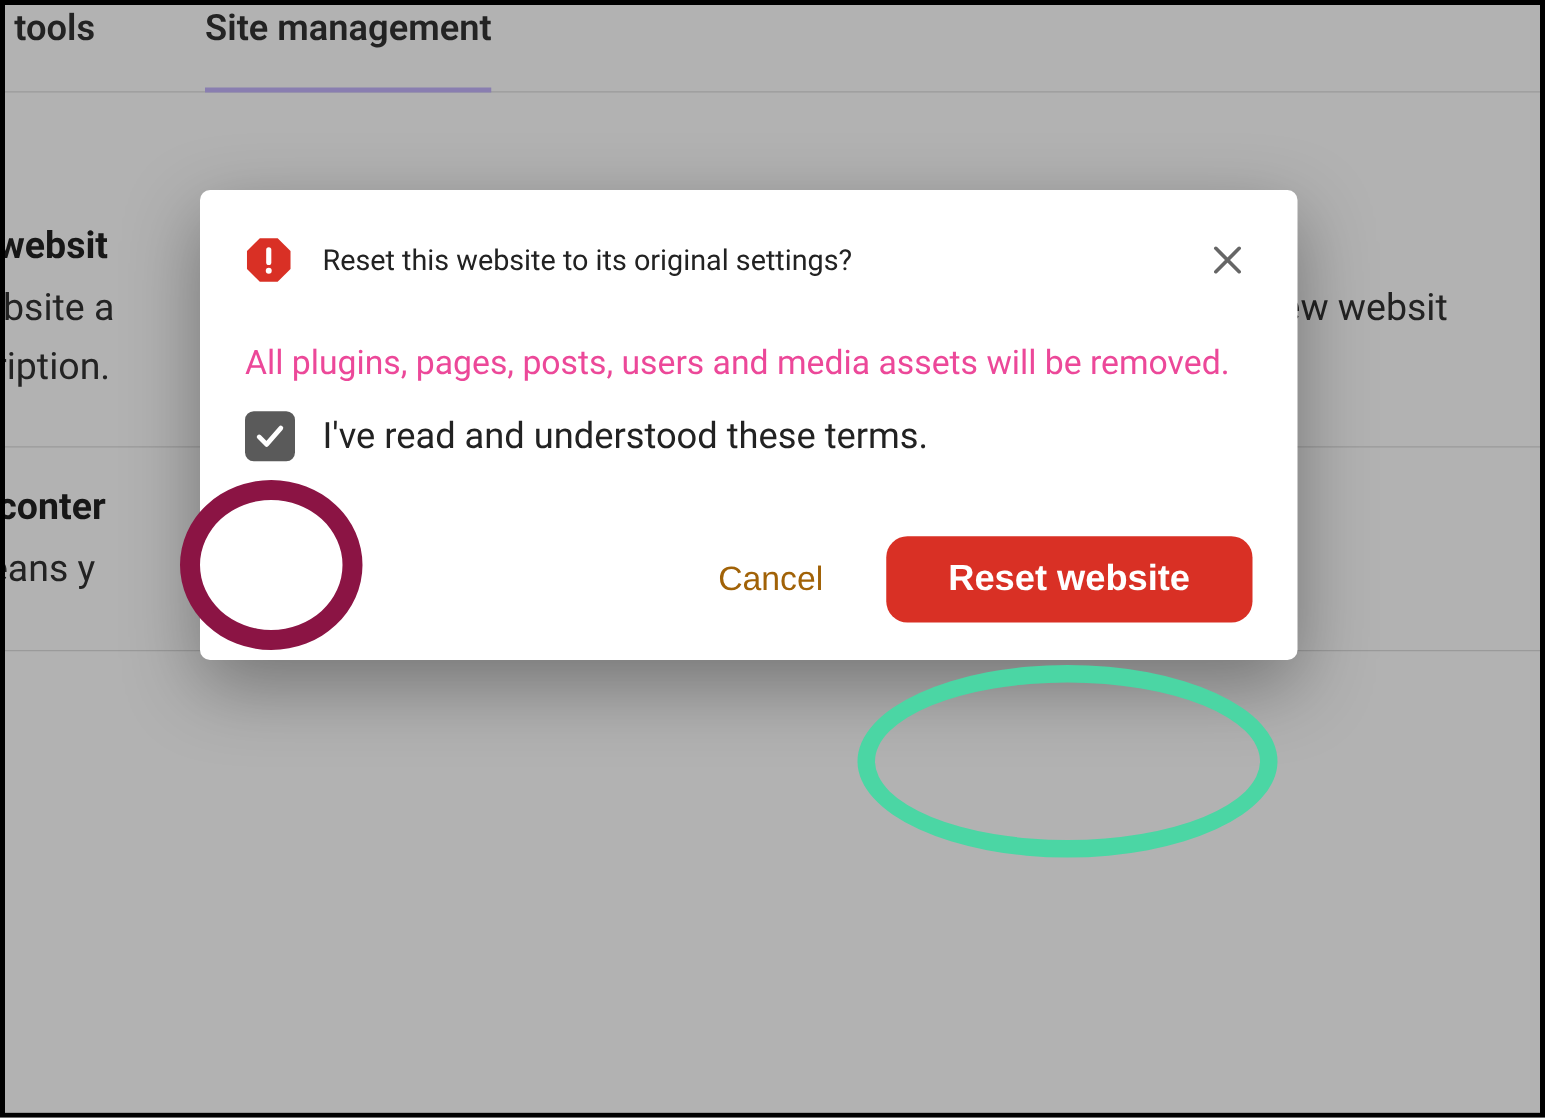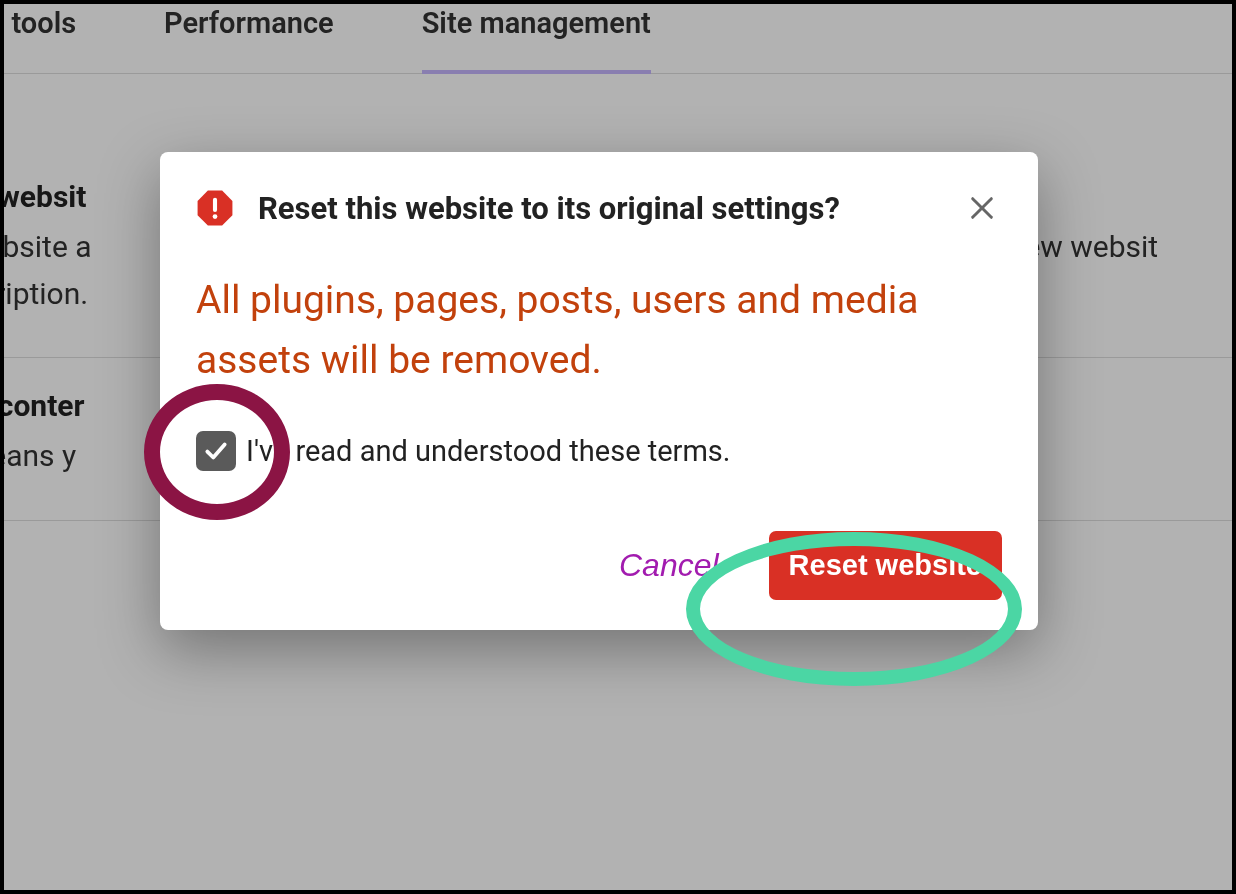--- a/index.html
+++ b/index.html
@@ -91,45 +91,45 @@
     }
     .warning-icon-wrap {
       width: 38px;
       height: 38px;
       flex-shrink: 0;
       display: flex;
       align-items: center;
       justify-content: center;
     }
     .modal-title {
-      font-size: 31px;
-      font-weight: 700;
+      font-size: 23px;
+      font-weight: 400;
       color: #222;
       flex: 1;
     }
     .close-btn {
       width: 40px;
       height: 40px;
       display: flex;
       align-items: center;
       justify-content: center;
       cursor: pointer;
       color: #666;
       flex-shrink: 0;
     }
     .modal-body {
-      font-size: 39px;
-      color: #c2410c;
+      font-size: 27px;
+      color: #ec4899;
       line-height: 1.55;
-      margin-bottom: 40px;
+      margin-bottom: 17px;
     }
     .checkbox-row {
       display: flex;
       align-items: center;
-      gap: 10px;
+      gap: 22px;
       margin-bottom: 60px;
       position: relative;
     }
     .checkbox {
       width: 40px;
       height: 40px;
       border-radius: 7px;
       background: #5a5a5a;
       display: flex;
       align-items: center;
@@ -141,37 +141,36 @@
       font-size: 29px;
       color: #222;
     }
     .modal-footer {
       display: flex;
       justify-content: flex-end;
       align-items: center;
       gap: 30px;
     }
     .cancel-btn {
-      font-size: 32px;
+      font-size: 27px;
       font-weight: 500;
-      color: #a21caf;
+      color: #a16207;
       background: none;
       border: none;
       cursor: pointer;
       padding: 12px 20px;
-      font-style: italic;
     }
     .reset-btn {
       font-size: 29px;
       font-weight: 600;
       color: #fff;
       background: #d93025;
       border: none;
-      border-radius: 7px;
-      padding: 18px 20px;
+      border-radius: 17px;
+      padding: 18px 50px;
       cursor: pointer;
       position: relative;
     }
     
     .anno-circle-maroon {
       position: absolute;
       top: 380px;
       left: 140px;
       width: 146px;
       height: 136px;
@@ -191,21 +190,20 @@
       pointer-events: none;
       z-index: 100;
     }
   </style>
 </head>
 <body>
 
 <div class="page-bg">
   <div class="tabs-row">
     <div class="tab-item">ing tools</div>
-    <div class="tab-item">Performance</div>
     <div class="tab-item active">Site management</div>
   </div>
 
   <div class="content-sections">
     <div class="section" style="padding-top:60px;">
       <div class="section-title">te websit</div>
       <div class="section-desc">
         <span>website a</span>
         <span style="display:inline-block; width:860px;"></span>
         <span>r a new websit</span><br>

